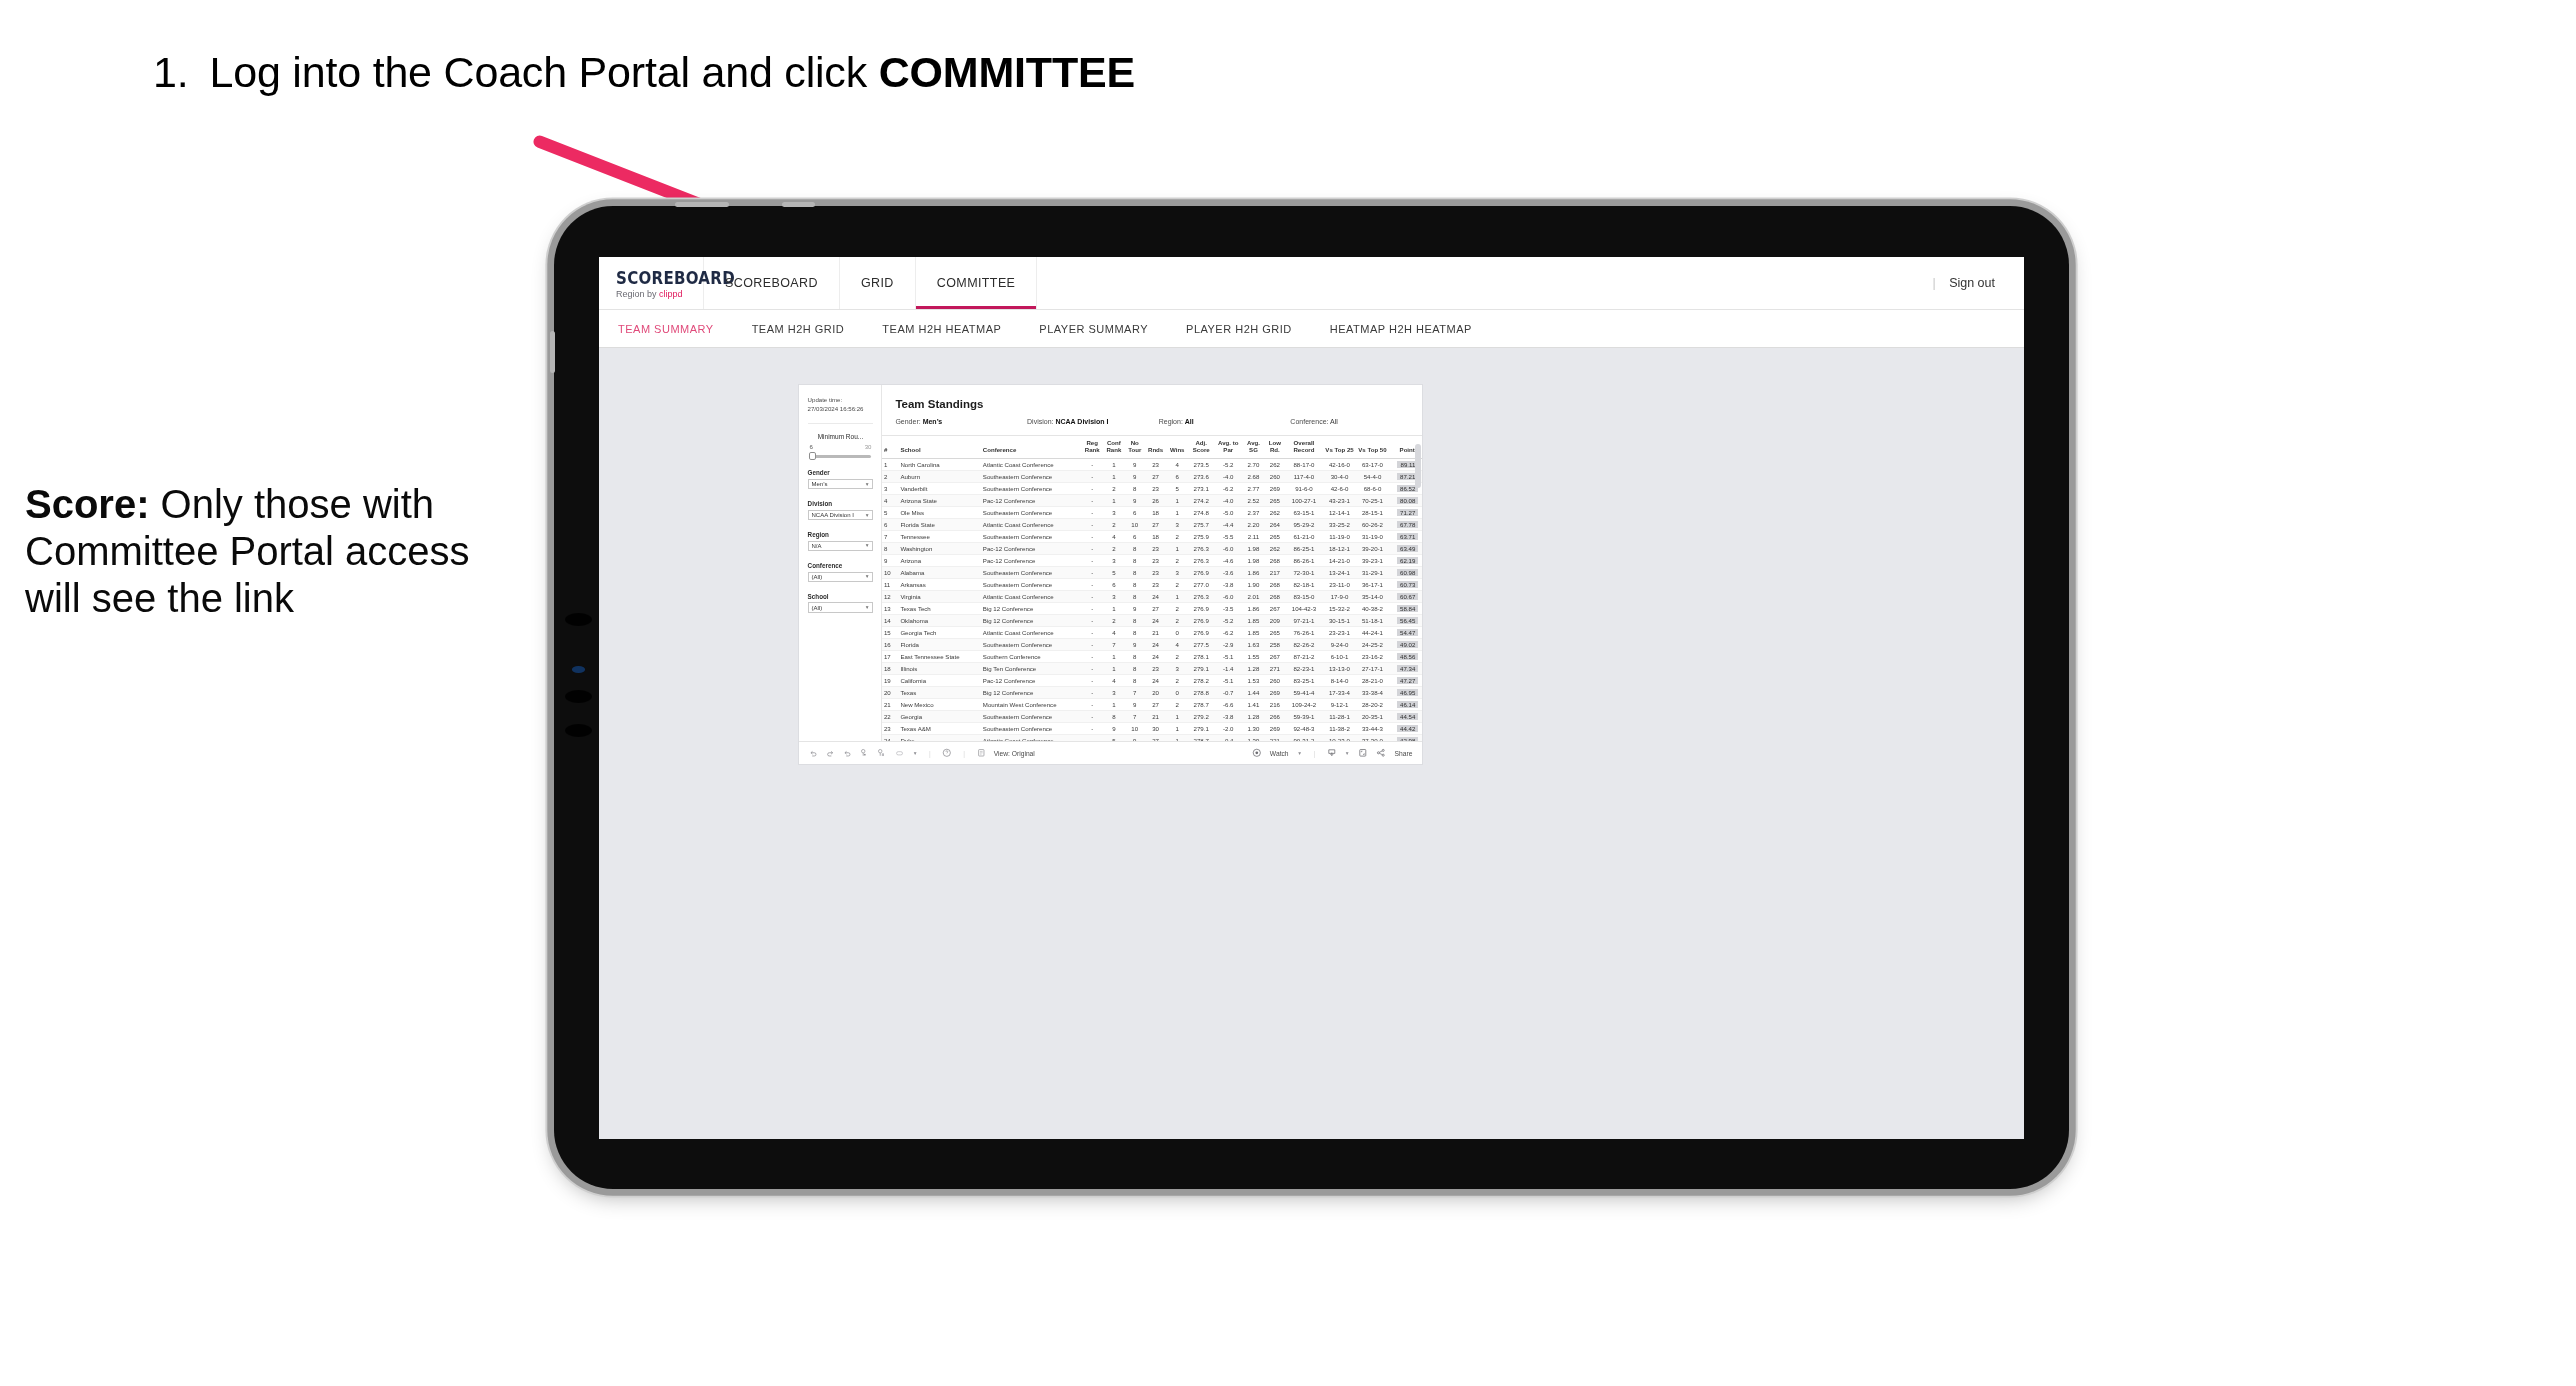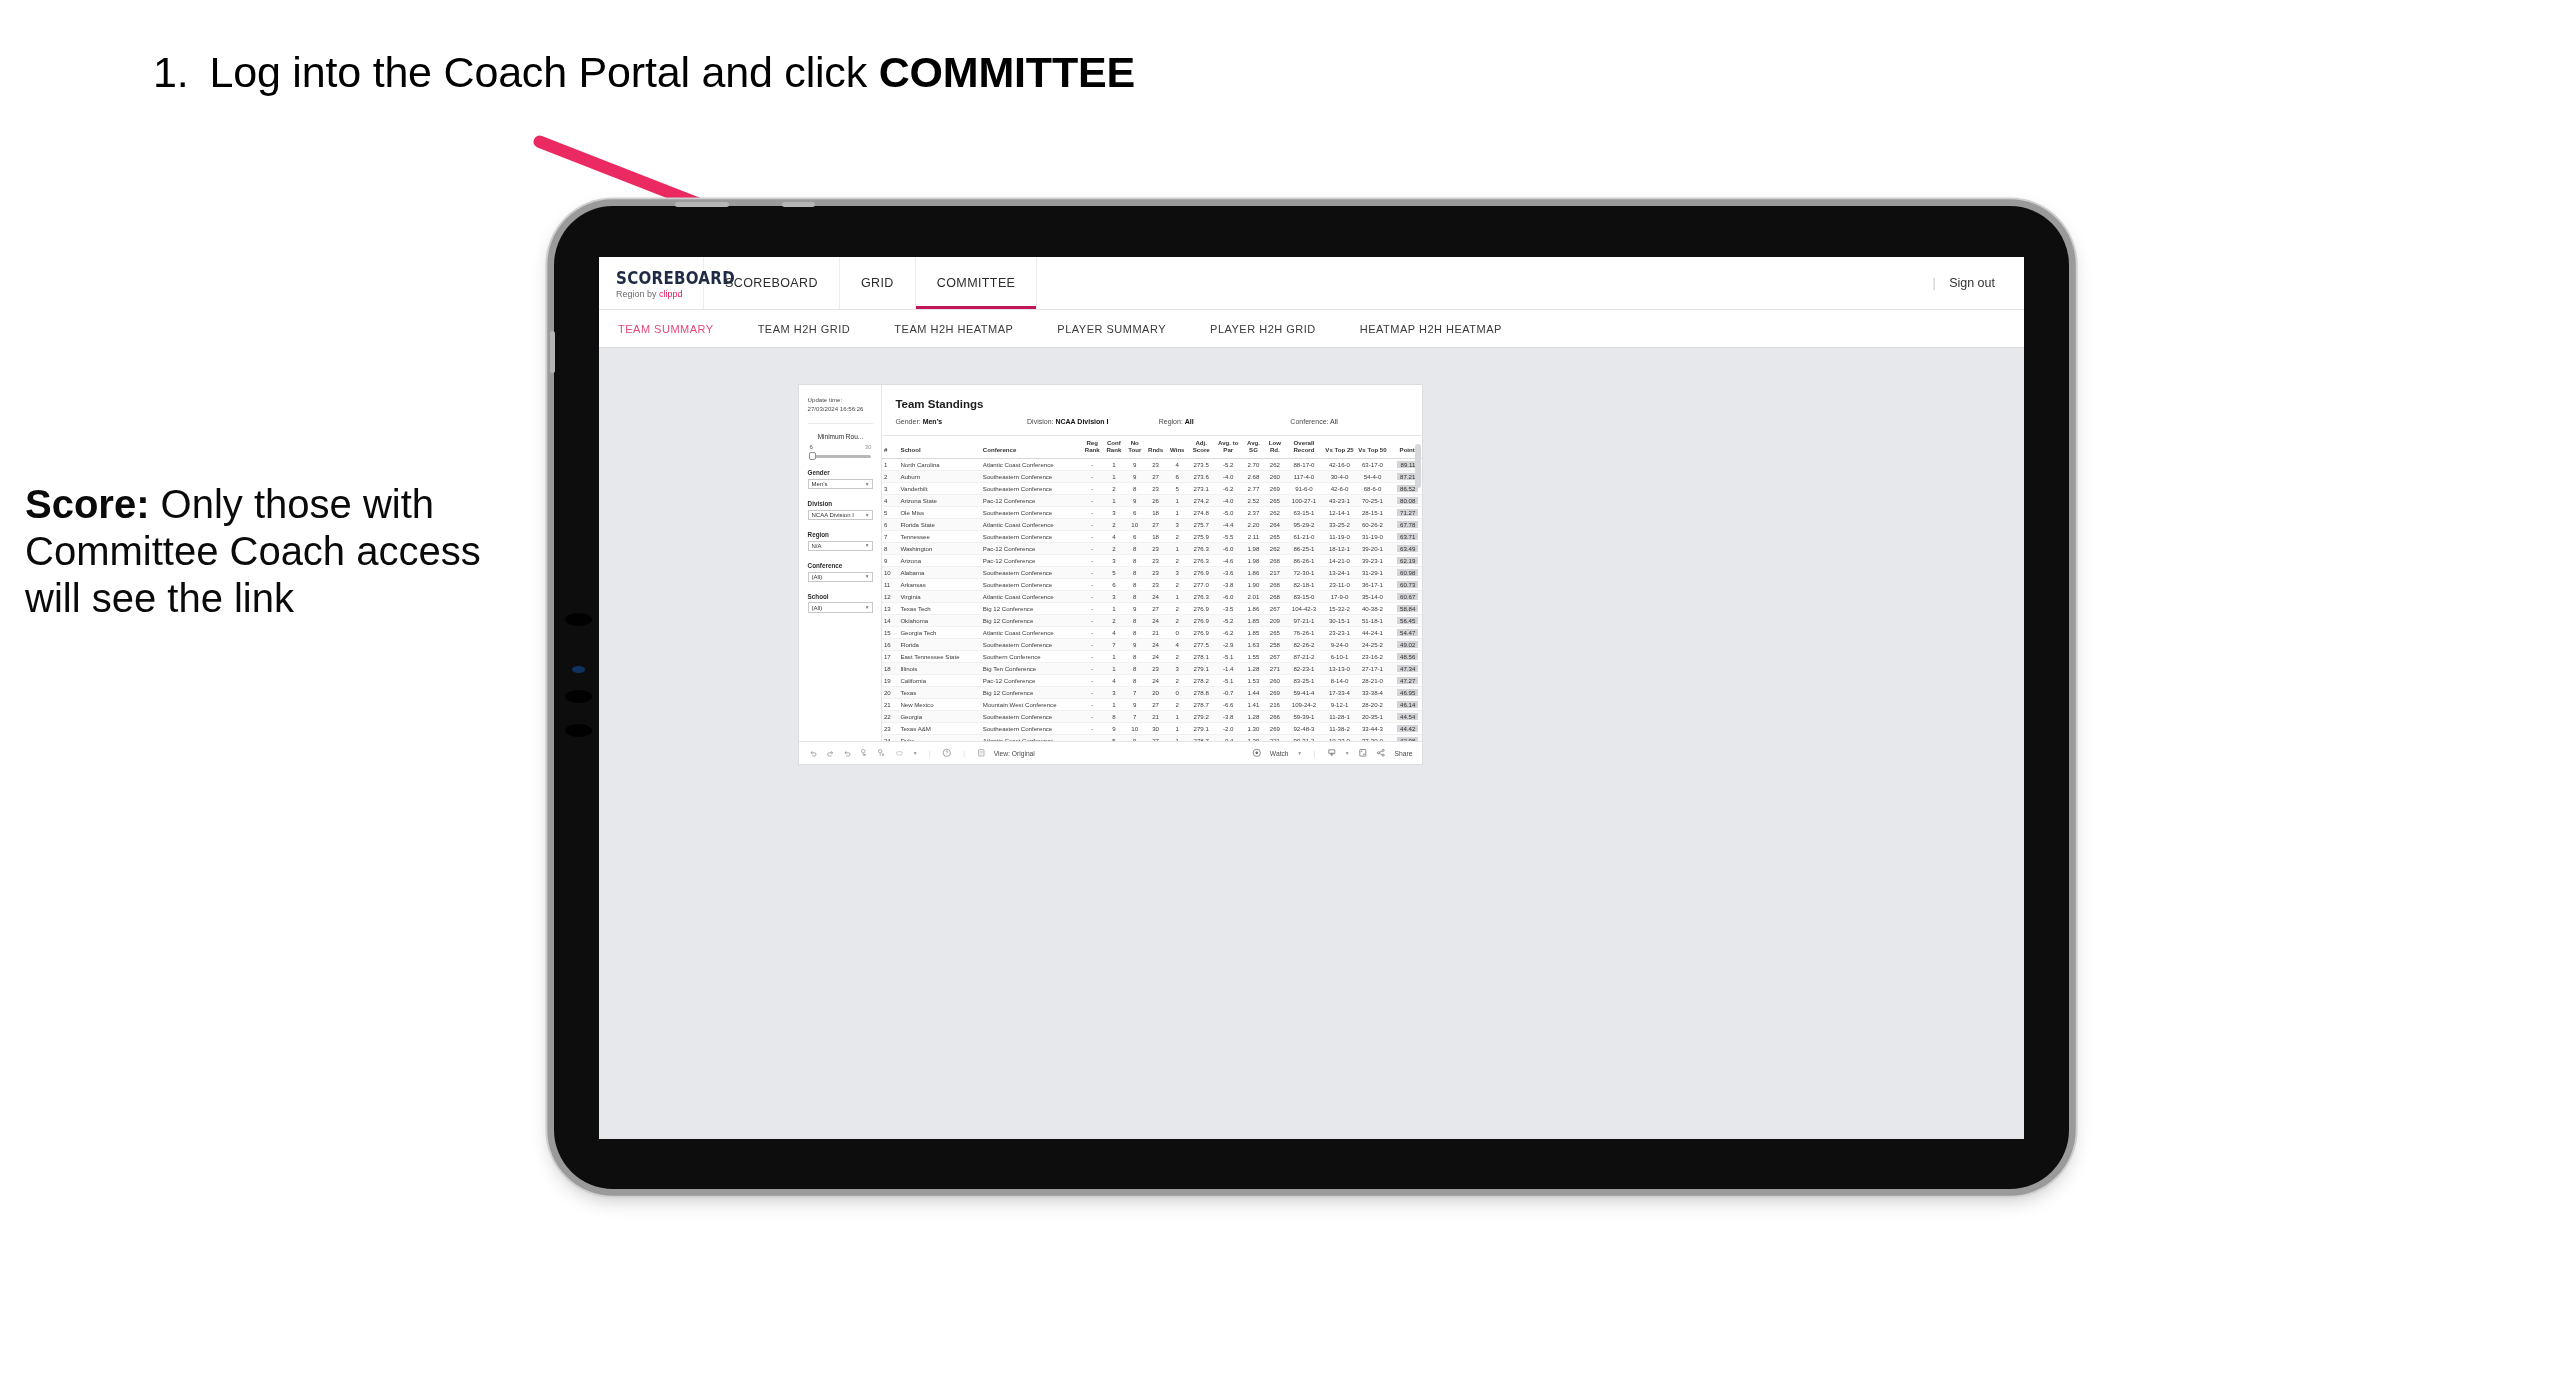--- a/index.html
+++ b/index.html
@@ -84,21 +84,21 @@
   #topnav-spacer { flex: 1; border-right: none; }
   #signout-cell {
     display: flex; align-items: center; gap: 13.4px;
     padding: 0 29px 0 0; font-size: 12.5px; color: #333;
   }
   #signout-cell .bar { color: #c9c9c9; }
 
   
   #subnav {
     height: 38px; background: #fff; display: flex; align-items: center;
-    padding-left: 19px; gap: 10px;
+    padding-left: 19px; gap: 4px;
     border-bottom: 1px solid #dcdcdc;
   }
   .subnav-item {
     font-size: 11px; color: #3a3a3a; padding: 0 17px;
     letter-spacing: 0.5px; white-space: nowrap;
     font-family: "Liberation Sans Narrow","Liberation Sans",sans-serif;
   }
   .subnav-item:first-child { padding-left: 0; }
   .subnav-item.active { color: #e04a7a; }
 
@@ -191,21 +191,21 @@
 </head>
 <body>
 
 <div id="slide">
 
   <div id="slide-title">
     <span class="num">1.</span><span>Log into the Coach Portal and click </span><span class="bold">COMMITTEE</span>
   </div>
 
   <div id="slide-note">
-    <span class="bold">Score:</span><span> Only those with Committee Coach access will see the link</span>
+    <span class="bold">Score:</span><span> Only those with Committee Portal access will see the link</span>
   </div>
 
   <svg id="arrow" viewBox="0 0 560 230">
     <line x1="22" y1="28" x2="452" y2="196" stroke="#ec2a62" stroke-width="13" stroke-linecap="round"></line>
     <polygon points="462,140 500,212 430,200" fill="#ec2a62"></polygon>
   </svg>
 
   <div id="tablet">
     <div class="tab-sidebtn" style="left:-3.8px; top:125px; width:4.8px; height:42px;"></div>
     <div class="tab-sidebtn" style="left:121px; top:-3.8px; width:54px; height:4.8px;"></div>

